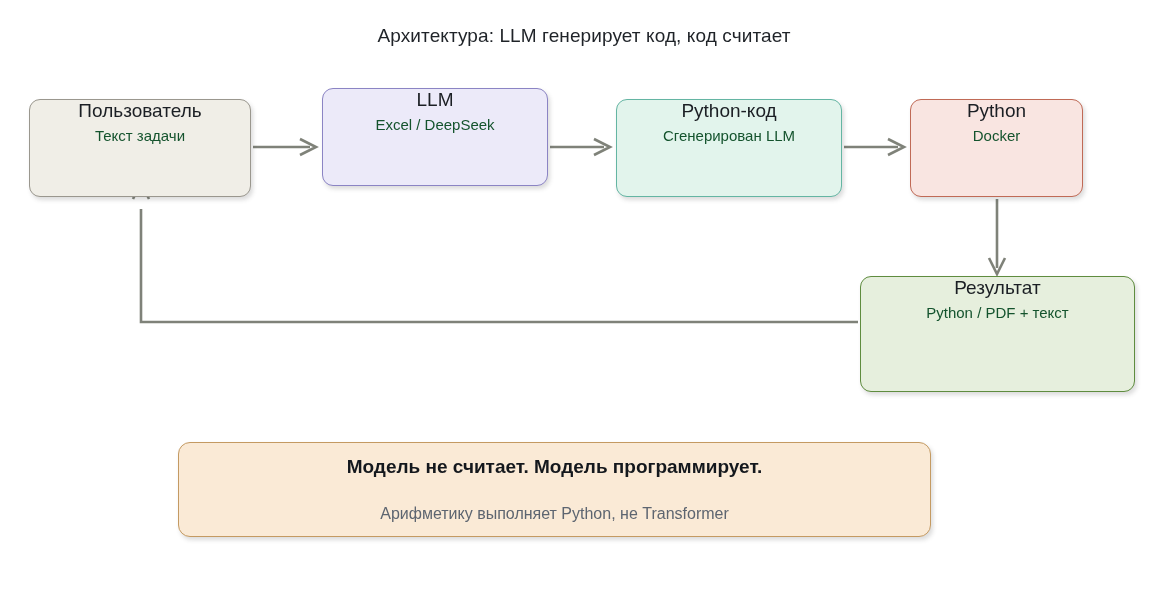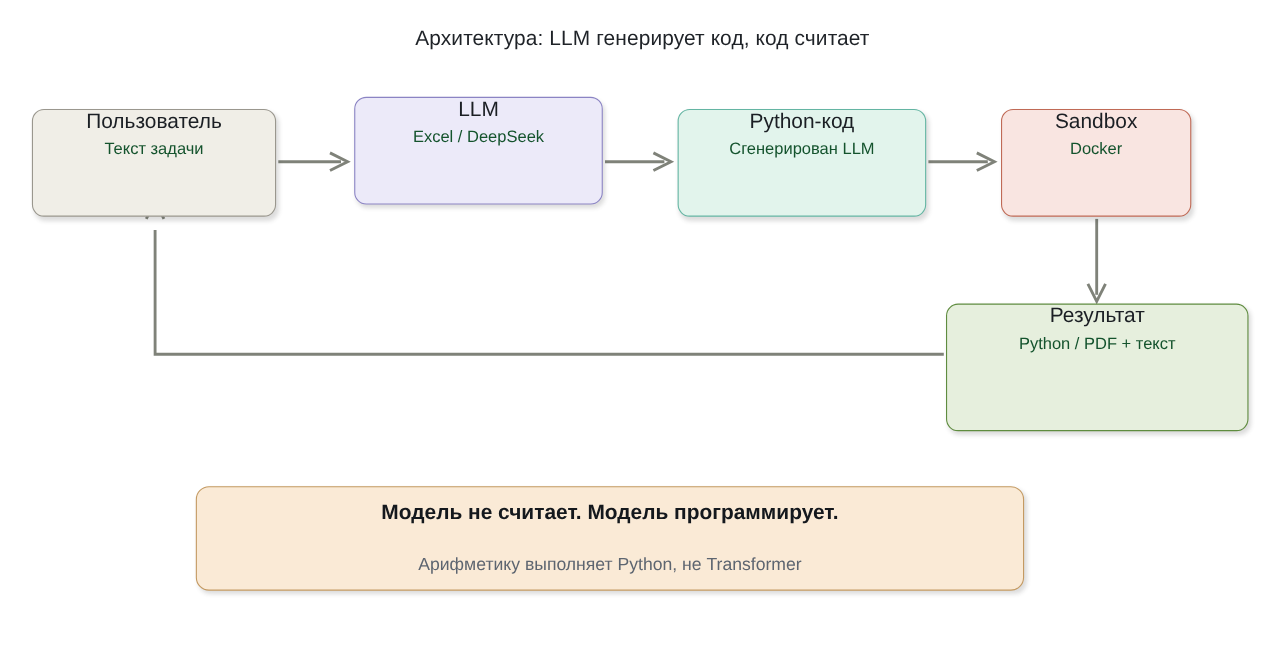--- a/index.html
+++ b/index.html
@@ -130,21 +130,21 @@
     <div class="node-title">LLM</div>
     <div class="node-sub">Excel / DeepSeek</div>
   </div>
 
   <div class="node" style="left:616px; top:99px; width:226px; height:98px; background:#e2f4ec; border-color:#64b5a3;">
     <div class="node-title">Python-код</div>
     <div class="node-sub">Сгенерирован LLM</div>
   </div>
 
   <div class="node" style="left:910px; top:99px; width:173px; height:98px; background:#f9e5e1; border-color:#c06a56;">
-    <div class="node-title">Sandbox</div>
+    <div class="node-title">Python</div>
     <div class="node-sub">Docker</div>
   </div>
 
   <div class="node" style="left:860px; top:276px; width:275px; height:116px; background:#e6efdd; border-color:#5f8c3f;">
     <div class="node-title">Результат</div>
     <div class="node-sub">Python / PDF + текст</div>
   </div>
 
   <div class="callout" style="left:178px; top:442px; width:753px; height:95px; background:#faead6; border-color:#c49a62;">
     <div class="callout-title">Модель не считает. Модель программирует.</div>

